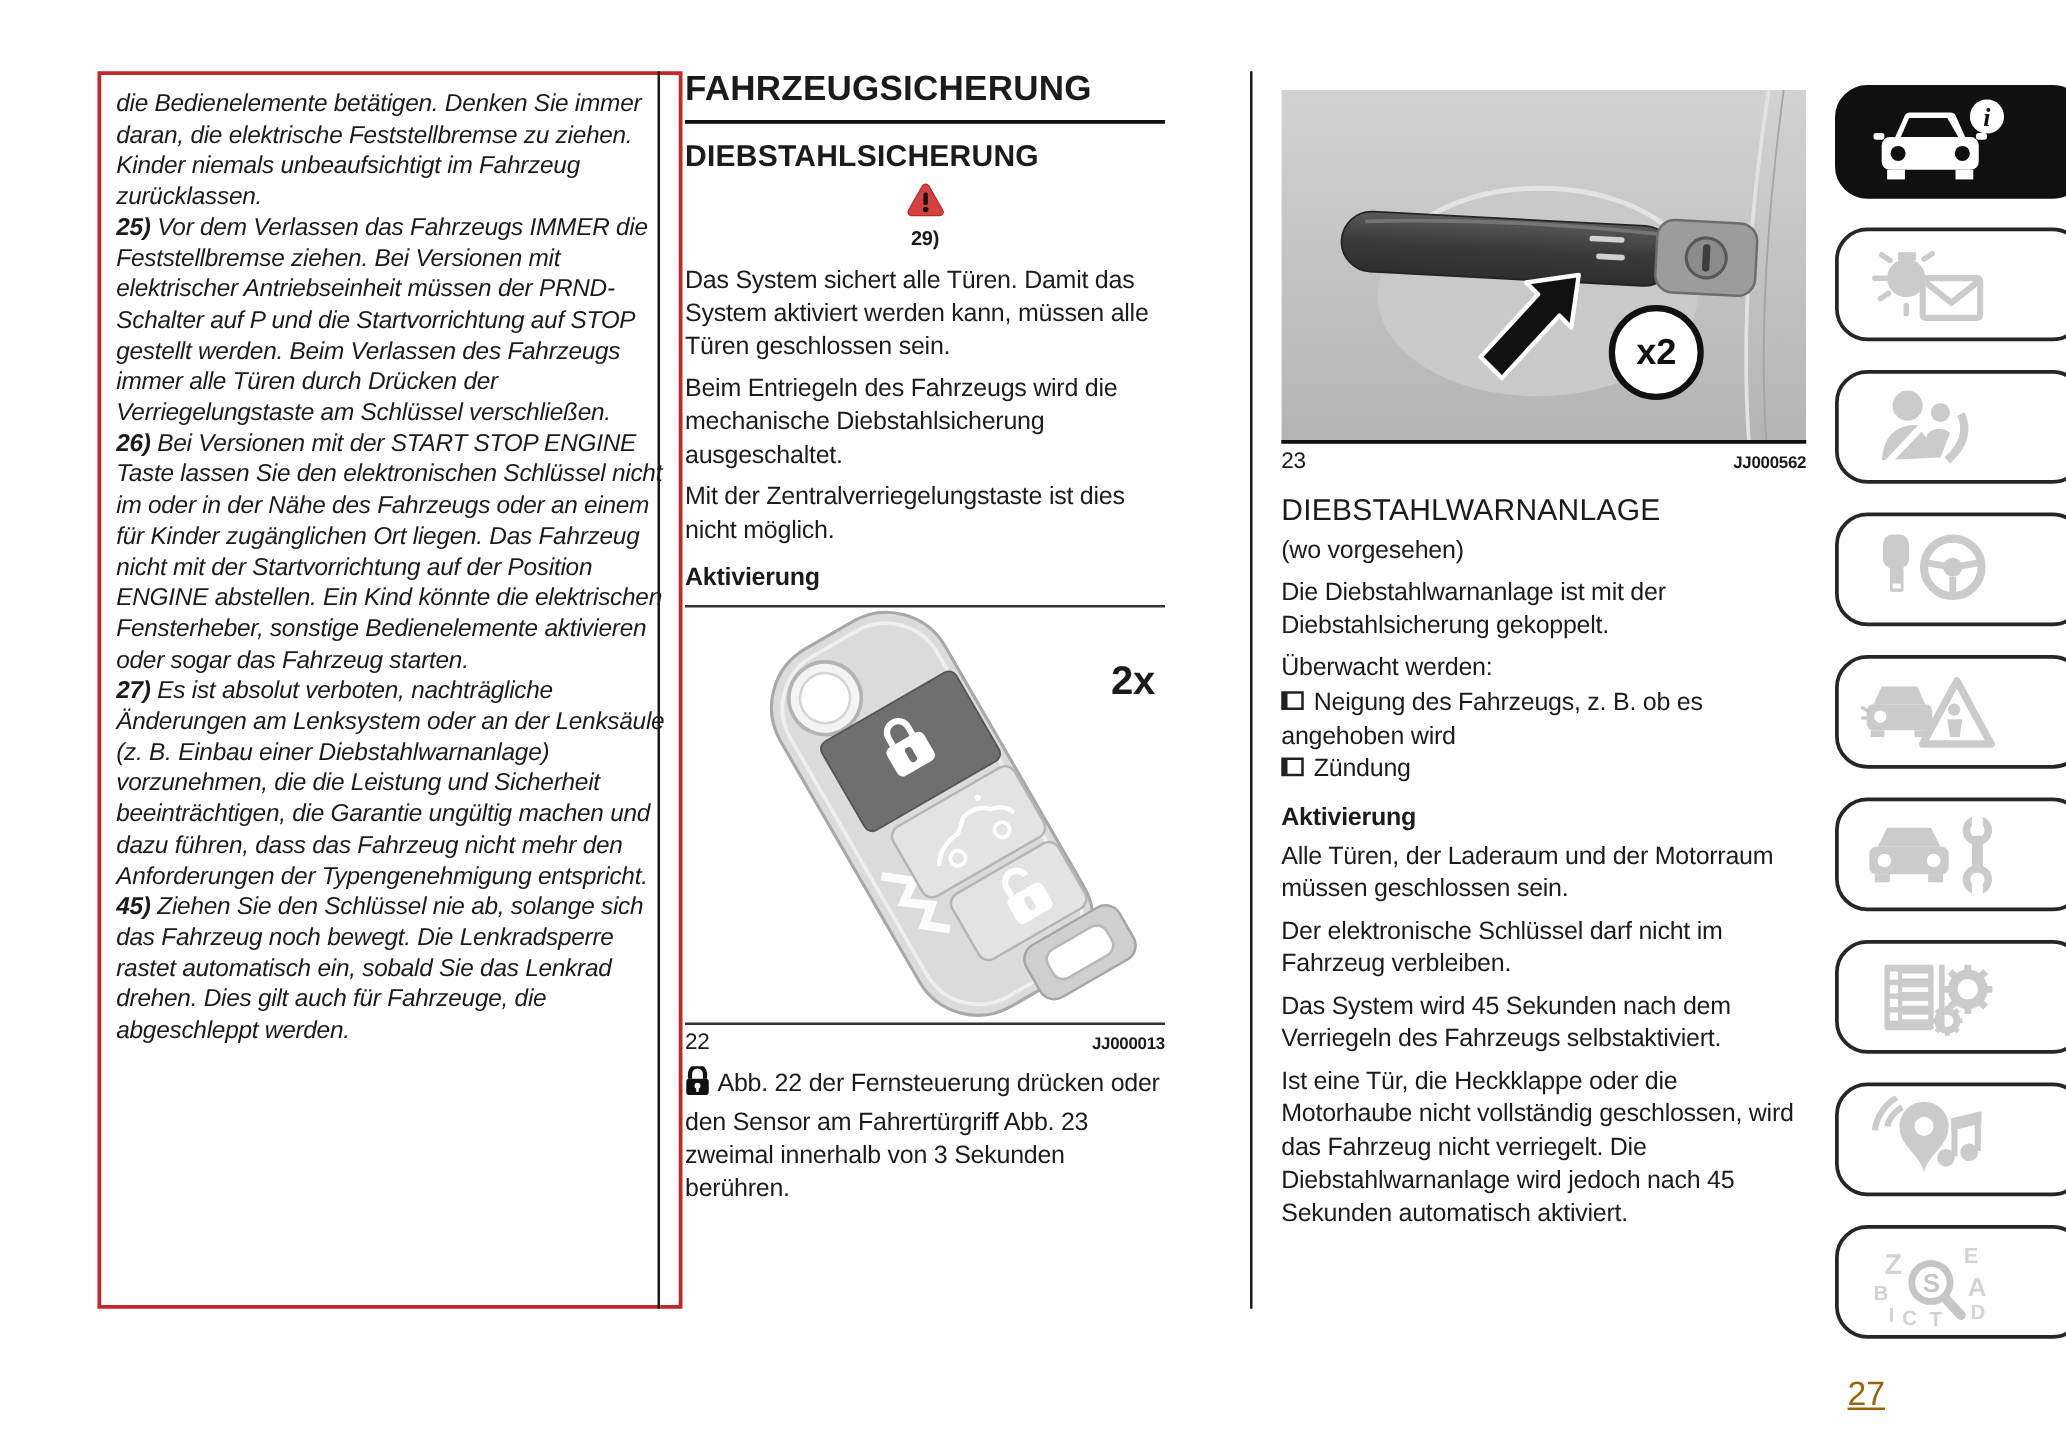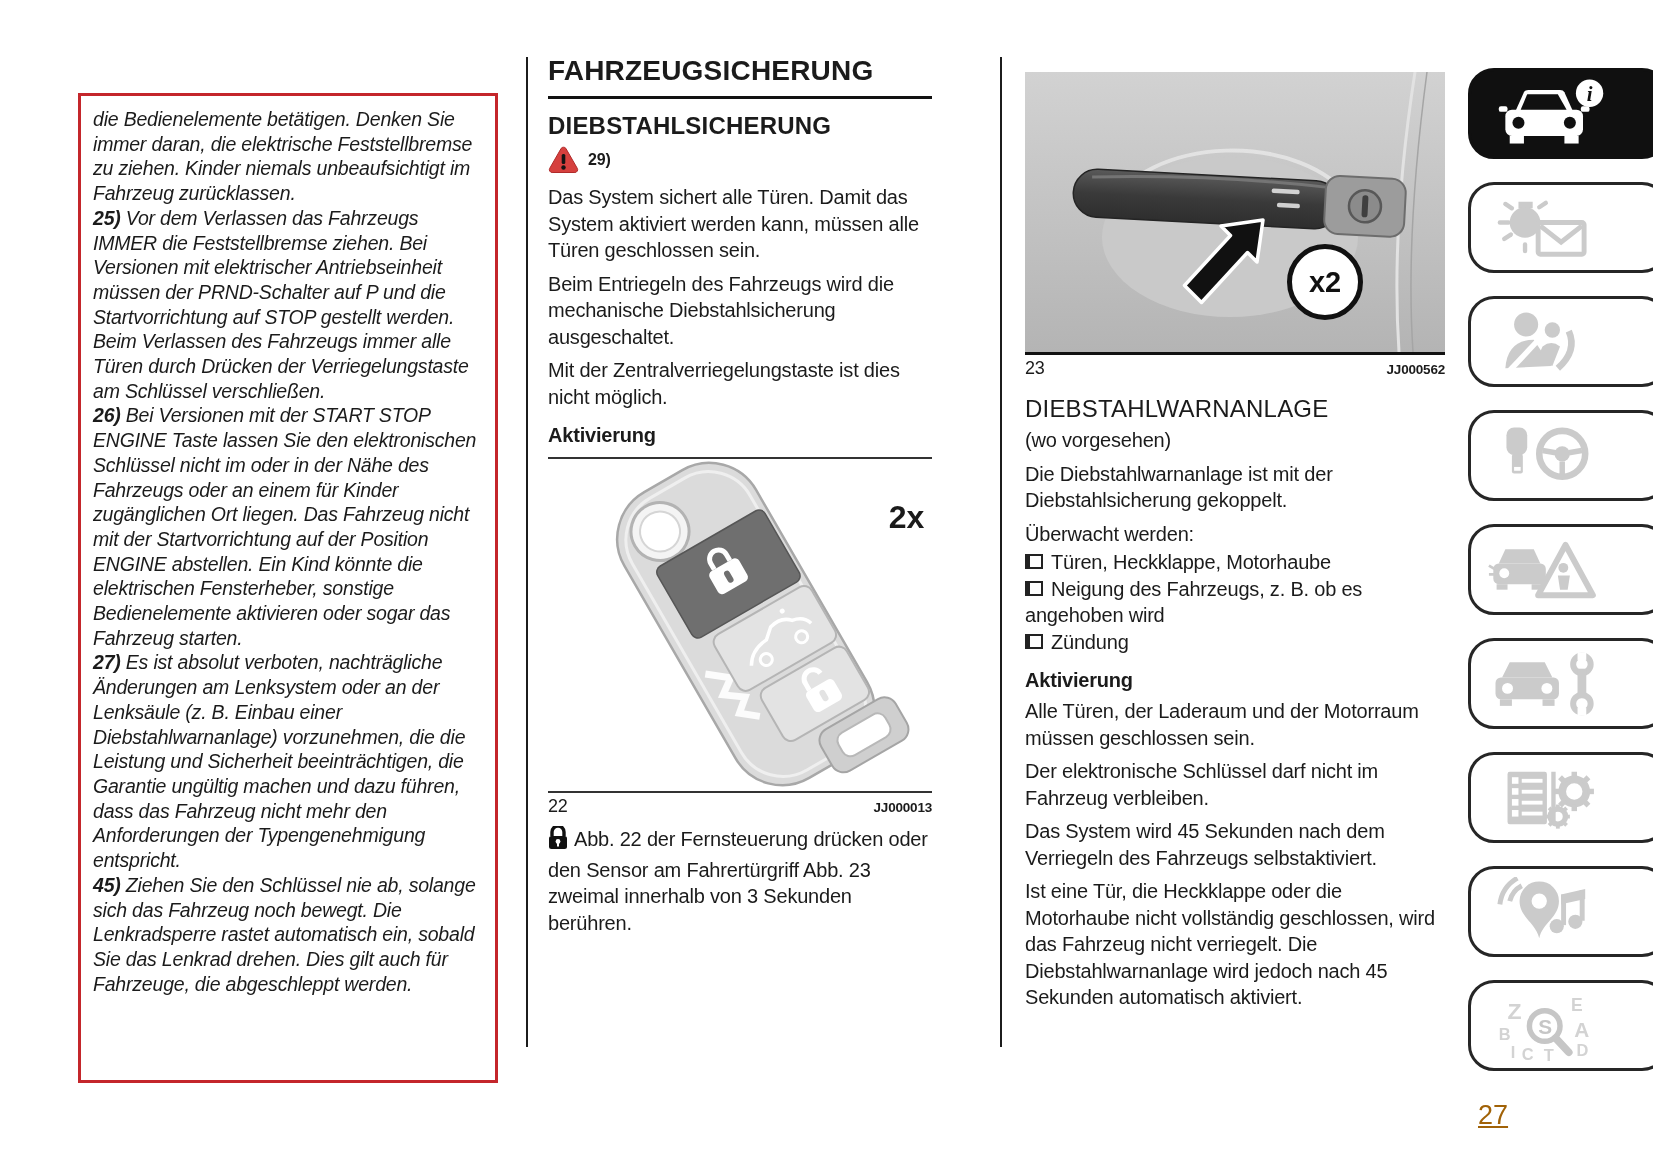--- a/index.html
+++ b/index.html
@@ -1,31 +1,31 @@
 <!DOCTYPE html>
 <html><head>
 <meta charset="utf-8">
 <style>
   html,body{margin:0;padding:0;background:#e8e8e8;}
   .page{position:relative;width:1653px;height:1165px;background:#ffffff;overflow:hidden;
         font-family:"Liberation Sans","DejaVu Sans",sans-serif;color:#1b1b1b;}
   
-  .warn-box{position:absolute;left:78px;top:57px;width:420px;height:990px;box-sizing:border-box;
+  .warn-box{position:absolute;left:78px;top:57px;width:468px;height:990px;box-sizing:border-box;
             border:3px solid #c4262b;padding:11px 10px 0 12px;font-style:italic;
-            font-size:19.5px;line-height:24.7px;letter-spacing:-0.2px;margin-top:36px;}
+            font-size:19.5px;line-height:24.7px;letter-spacing:-0.2px;}
   .warn-box p{margin:0;}
   .warn-box b{font-weight:bold;}
   
   .vdiv{position:absolute;top:57px;width:2px;height:990px;background:#1c1c1c;}
   
   .mid-col{position:absolute;left:548px;top:55px;width:384px;letter-spacing:-0.2px;}
   .h1{font-size:28px;font-weight:bold;letter-spacing:0.2px;margin:0;padding-bottom:9px;
       border-bottom:3.5px solid #111;}
   .h2{font-size:24px;font-weight:bold;margin:13px 0 6px 0;letter-spacing:0.2px;}
-  .warn-row{display:flex;align-items:center;gap:9px;margin:4px 0 10px 0;}
+  .warn-row{display:flex;align-items:center;gap:9px;margin:4px 0 10px 0;flex-direction:column;}
   .warn-ref{font-weight:bold;font-size:16px;}
   .body-p{font-size:20px;line-height:26.5px;margin:0 0 7px 0;}
   .h3{font-size:20px;font-weight:bold;margin:14px 0 10px 0;}
   .figure22{border-top:2px solid #333;border-bottom:2px solid #333;height:332px;position:relative;}
   .fig-label-2x{position:absolute;right:8px;top:40px;font-size:32px;font-weight:bold;}
   .cap-row{display:flex;justify-content:space-between;align-items:baseline;margin-top:3px;gap:48px;}
   .cap-num{font-size:18px;}
   .cap-code{font-size:13.5px;font-weight:bold;}
   .lock-p{margin-top:9px;}
   .lock-ico{display:inline-block;vertical-align:-4px;margin-right:6px;}
@@ -155,21 +155,20 @@
       <div class="x2-badge">x2</div>
     </div>
     <div class="cap-row">
       <span class="cap-num">23</span>
       <span class="cap-code">JJ000562</span>
     </div>
     <h2 class="rh2">DIEBSTAHLWARNANLAGE</h2>
     <p class="body-p">(wo vorgesehen)</p>
     <p class="body-p">Die Diebstahlwarnanlage ist mit der Diebstahlsicherung gekoppelt.</p>
     <p class="body-p" style="margin-bottom:2px">Überwacht werden:</p>
-    <p class="bullet"><span class="sq"></span><span>Türen, Heckklappe, Motorhaube</span></p>
     <p class="bullet"><span class="sq"></span><span>Neigung des Fahrzeugs, z. B. ob es angehoben wird</span></p>
     <p class="bullet"><span class="sq"></span><span>Zündung</span></p>
     <h3 class="h3" style="margin-bottom:6px">Aktivierung</h3>
     <p class="body-p">Alle Türen, der Laderaum und der Motorraum müssen geschlossen sein.</p>
     <p class="body-p">Der elektronische Schlüssel darf nicht im Fahrzeug verbleiben.</p>
     <p class="body-p">Das System wird 45 Sekunden nach dem Verriegeln des Fahrzeugs selbstaktiviert.</p>
     <p class="body-p">Ist eine Tür, die Heckklappe oder die Motorhaube nicht vollständig geschlossen, wird das Fahrzeug nicht verriegelt. Die Diebstahlwarnanlage wird jedoch nach 45 Sekunden automatisch aktiviert.</p>
   </div>
 
   <div class="sidebar">

